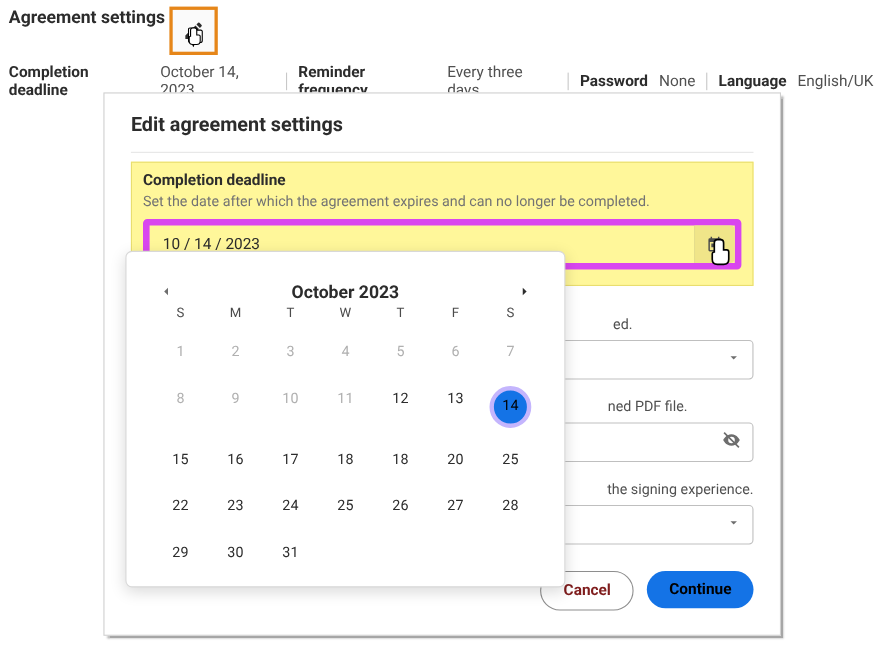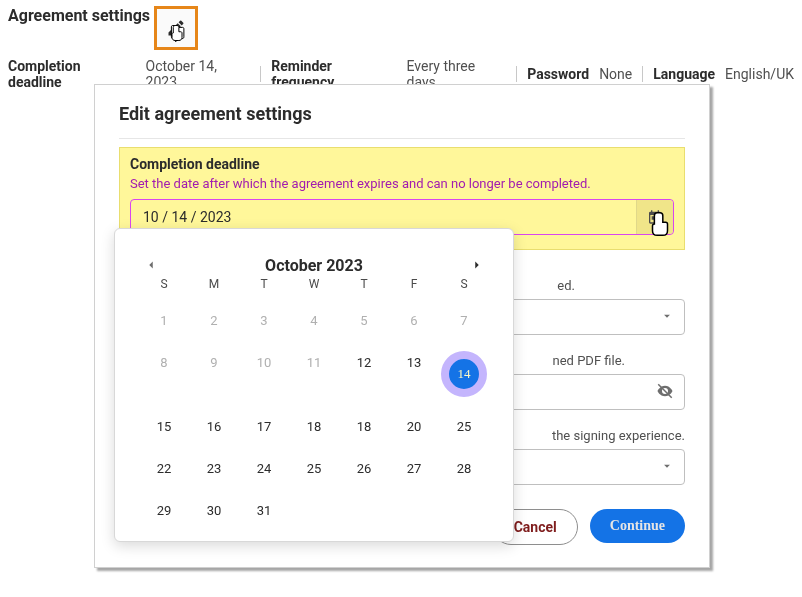--- a/index.html
+++ b/index.html
@@ -82,28 +82,28 @@
     padding: 8px 10px 14px 10px;
     margin-top: 8px;
     position: relative;
   }
   .section-hl .sec-title {
     font-weight: 700;
     color: #2c2c2c;
     margin-bottom: 4px;
   }
   .section-hl .sec-desc {
-    color: #a21caf;
+    color: #737373;
     font-size: 13px;
     margin-bottom: 8px;
   }
   .date-field {
     display: flex;
     align-items: center;
-    border: 1px solid #d946ef;
+    border: 6px solid #d946ef;
     border-radius: 4px;
     background: #fff79a;
     height: 34px;
   }
   .date-field .date-text {
     flex: 1;
     padding: 0 12px;
     color: #2c2c2c;
   }
   .date-field .cal-btn {
@@ -163,23 +163,22 @@
     font-weight: 700;
     font-size: 14px;
   }
   .btn-secondary {
     border: 1.5px solid #8e8e8e;
     color: #7f1d1d;
     background: #fff;
   }
   .btn-primary {
     background: #1473e6;
-    color: #e5e5e5;
+    color: #000000;
     border: none;
-    font-family: Liberation Serif, serif;
   }
   .calendar {
     position: absolute;
     left: 114px;
     top: 228px;
     width: 350px;
     background: #fff;
     border: 1px solid #d8d8d8;
     border-radius: 6px;
     box-shadow: 0 4px 14px rgba(0,0,0,0.15);
@@ -201,24 +200,23 @@
     display: grid;
     grid-template-columns: repeat(7, 1fr);
     row-gap: 18px;
     text-align: center;
   }
   .cal-dow { font-size: 12px; color: #4b4b4b; }
   .cal-day { font-size: 13px; color: #2c2c2c; width: 32px; height: 24px; line-height: 24px; margin: 0 auto; border-radius: 50%; }
   .cal-day.dim { color: #b0b0b0; }
   .cal-day.sel {
     background: #1473e6;
-    color: #fef9c3;
+    color: #000000;
     width: 30px; height: 30px; line-height: 30px;
-    border: 8px solid #c4b5fd;
-    font-family: Liberation Serif, serif;
+    border: 4px solid #c4b5fd;
   }
 </style>
 </head>
 <body>
 
 <div class="header-bar">
   <div class="title-row">
     <span class="page-title">Agreement settings</span>
     <div class="edit-btn">
       <svg viewBox="0 0 24 24" fill="#2c2c2c">

